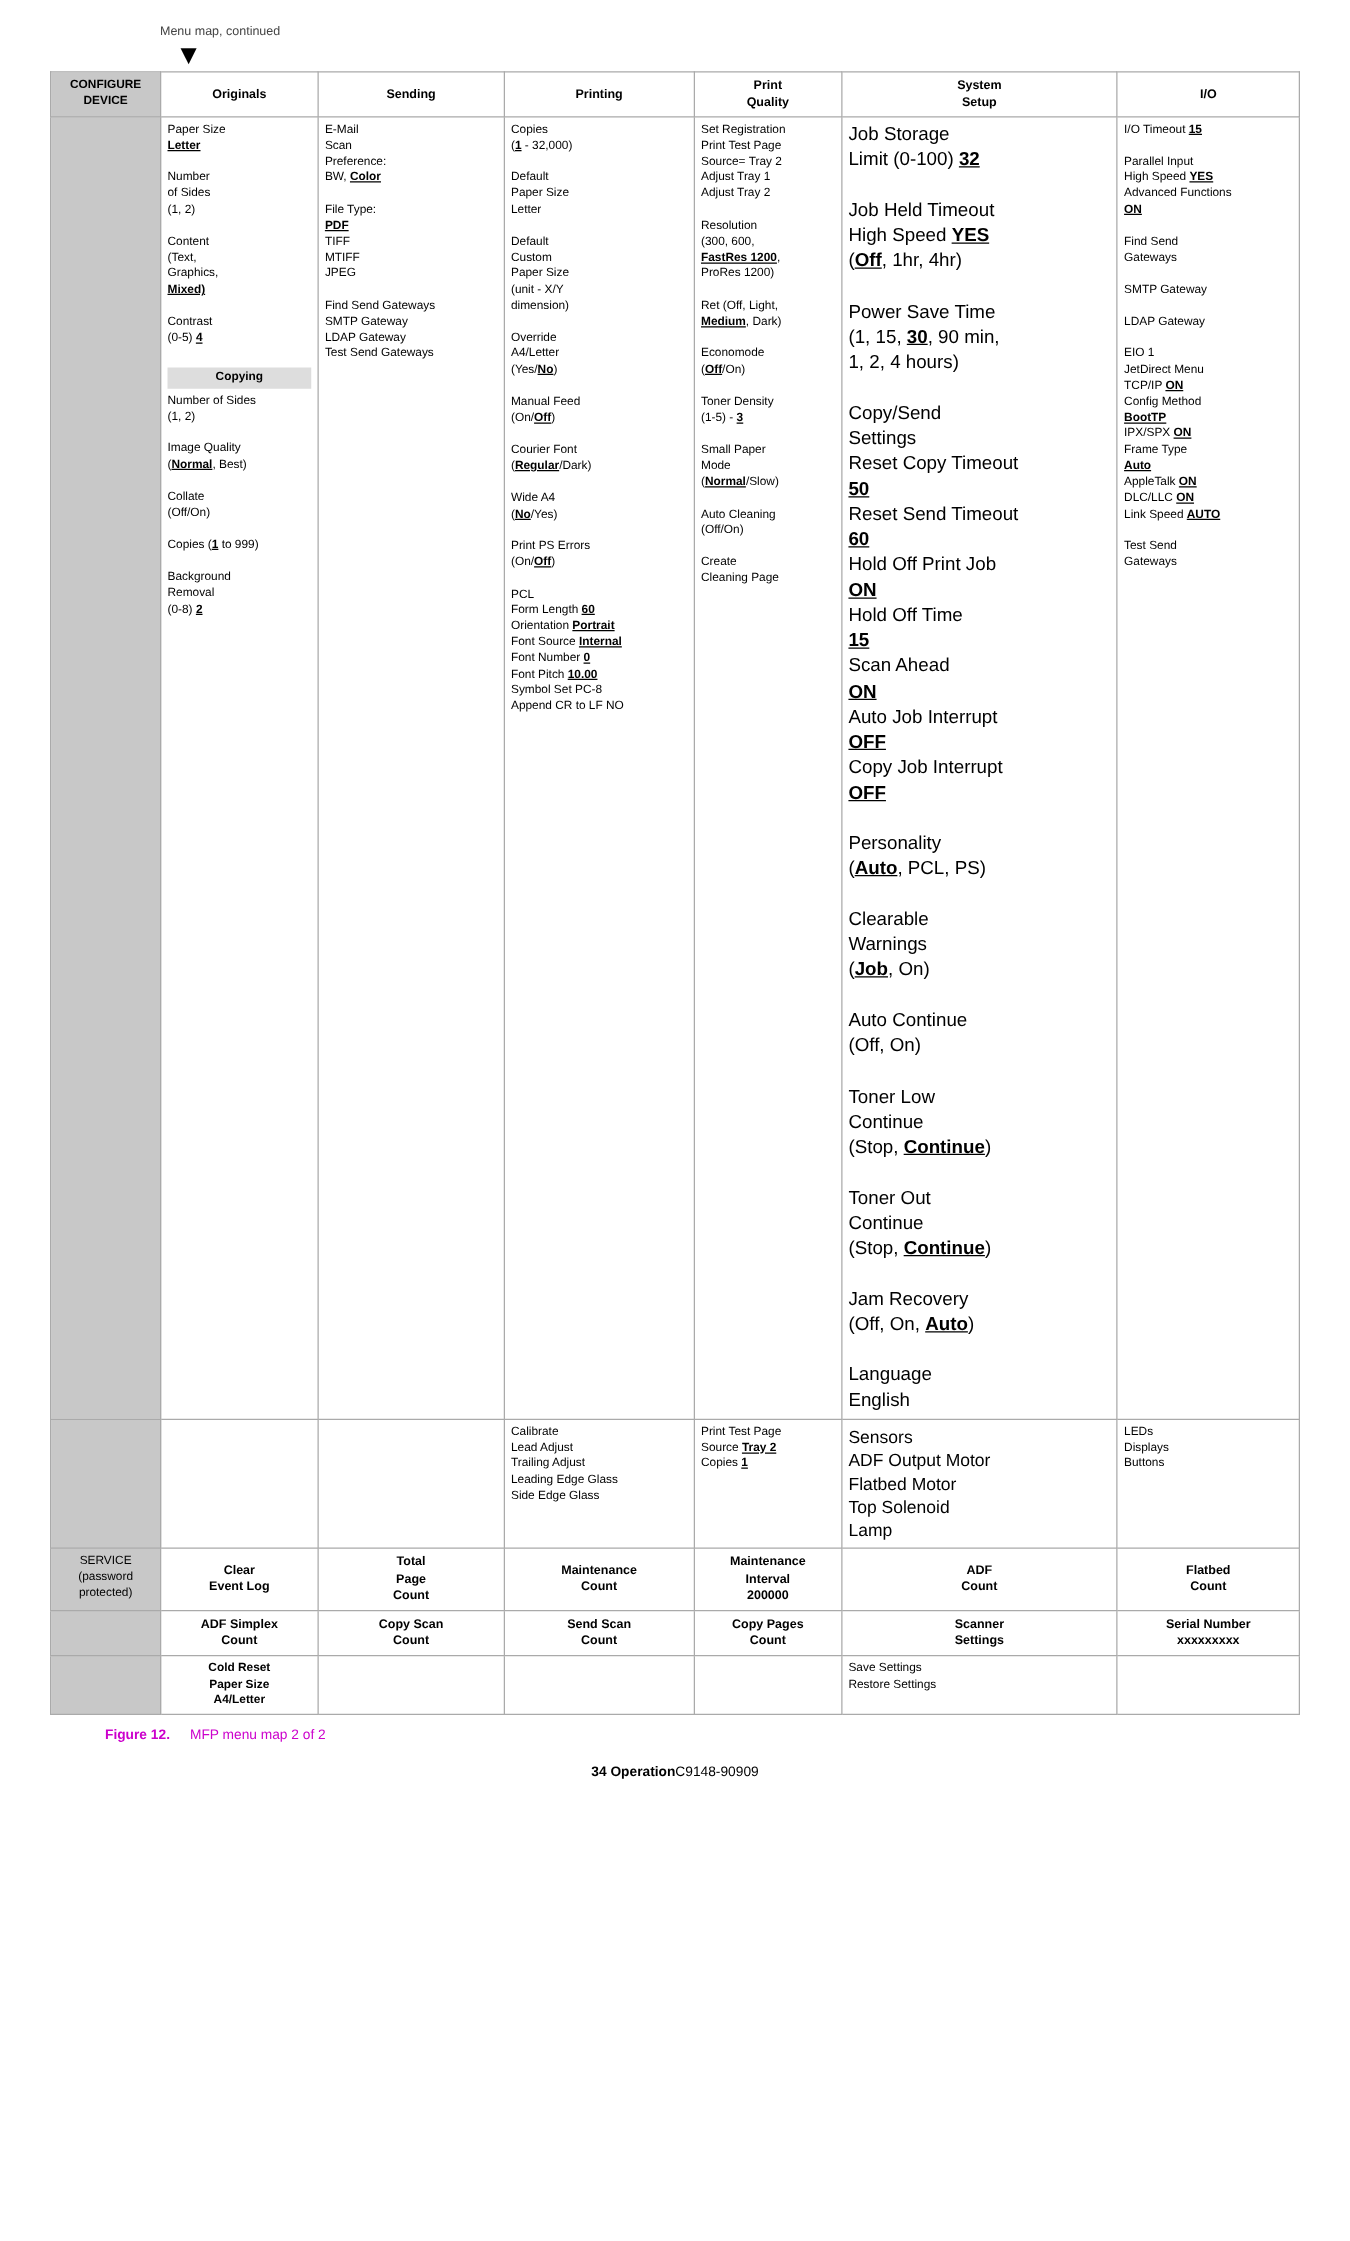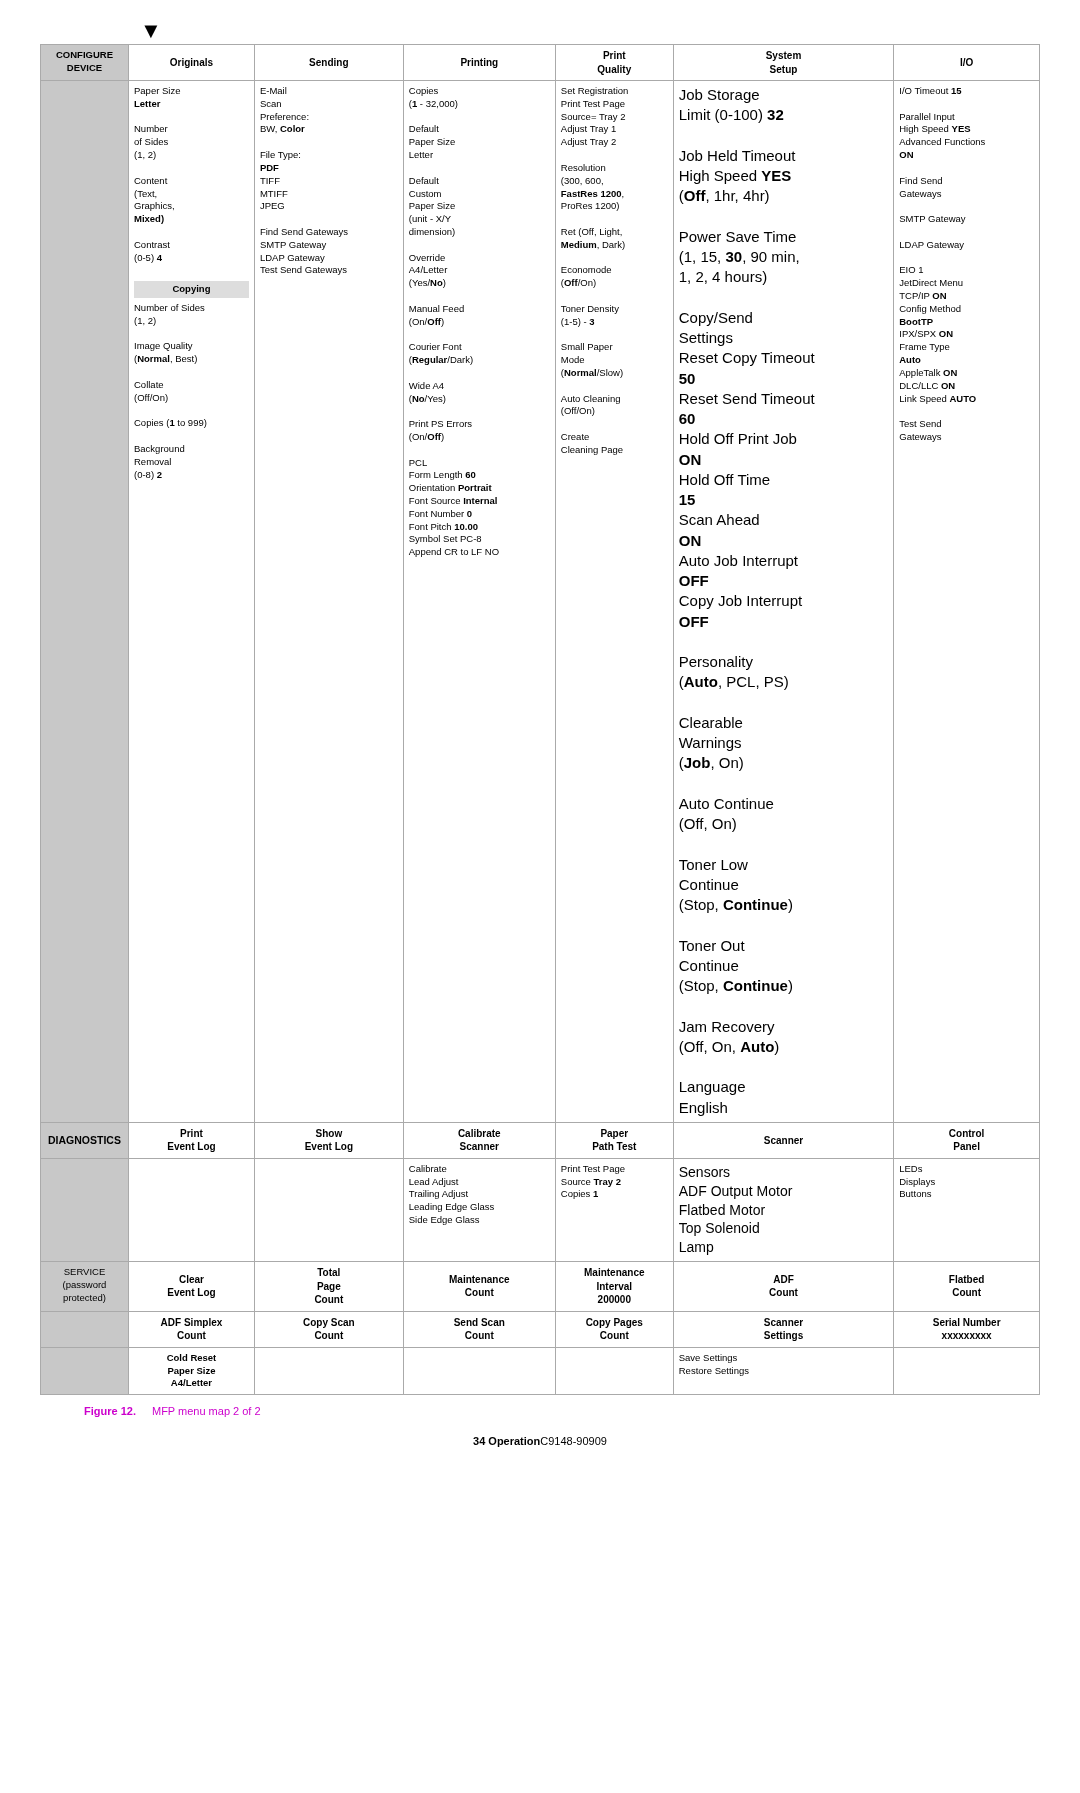--- a/index.html
+++ b/index.html
@@ -12,21 +12,21 @@
       min-height: 1793px;
       padding: 20px 40px;
     }
     .arrow-down {
       text-align: left;
       margin-left: 100px;
       font-size: 22px;
       line-height: 1;
       margin-bottom: 2px;
     }
-    .bold { font-weight: bold; }
+    .bold { font-weight: bold; text-decoration: underline; }
     .figure-caption {
       color: #cc00cc;
       font-size: 11px;
       margin-top: 10px;
       display: flex;
       align-items: baseline;
       gap: 16px;
       padding-left: 44px;
     }
     .figure-caption .fig-label {
@@ -77,20 +77,21 @@
       color: #444;
       margin-bottom: 2px;
       margin-left: 88px;
     }
   </style>
 </head>
 <body>
 
 <div>
 
+  <p class="menu-continued">Menu map, continued</p>
 
   <div class="arrow-down">▼</div>
 
   <table class="full-grid" style="width:100%;">
 
     <thead>
       <tr>
         <td class="row-label-cell" style="white-space:pre-line;margin-top:14px;">CONFIGURE
 DEVICE</td>
         <th>Originals</th>
@@ -293,34 +294,20 @@
           <span class="bold">Auto</span><br>
           AppleTalk <span class="bold">ON</span><br>
           DLC/LLC <span class="bold">ON</span><br>
           Link Speed <span class="bold">AUTO</span><br>
           <br>
           Test Send<br>
           Gateways
         </td>
       </tr>
 
-      <tr>
-        <td class="row-label-cell" style="background:#c8c8c8; font-weight:bold; font-size:10.5px; text-align:center; vertical-align:middle;">DIAGNOSTICS</td>
-        <th style="white-space:pre-line;">Print
-Event Log</th>
-        <th style="white-space:pre-line;">Show
-Event Log</th>
-        <th style="white-space:pre-line;">Calibrate
-Scanner</th>
-        <th style="white-space:pre-line;">Paper
-Path Test</th>
-        <th>Scanner</th>
-        <th style="white-space:pre-line;">Control
-Panel</th>
-      </tr>
 
       <tr>
         <td class="row-label-cell" style="background:#c8c8c8;"></td>
 
         <td></td>
 
         <td></td>
 
         <td style="font-size:9.5px;">
           Calibrate<br>

